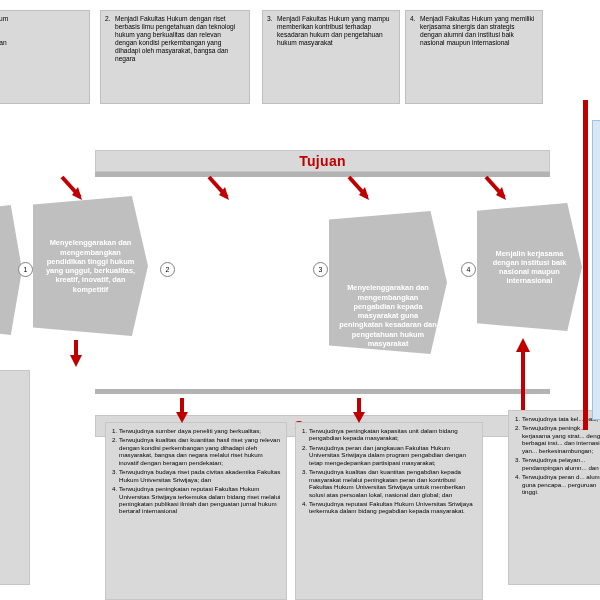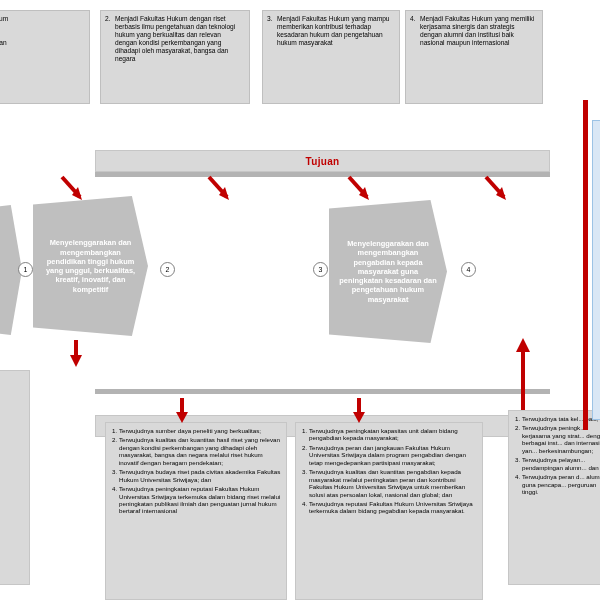--- a/index.html
+++ b/index.html
@@ -31,21 +31,21 @@
     position:absolute;
     background:#d9d9d9;
     border:1px solid #c6c6c6;
     box-sizing:border-box;
   }
   .band .band-label{
     position:absolute;left:0;right:0;top:50%;transform:translateY(-50%);
     text-align:center;
     color:#c00000;
     font-weight:bold;
-    font-size:10px;
+    font-size:14px;
     letter-spacing:.3px;
   }
   
   .tujuan-shape{
     position:absolute;
     background:#bfbfbf;
     box-sizing:border-box;
     color:#ffffff;
     font-weight:bold;
     font-size:7.4px;
@@ -154,26 +154,29 @@
     <span>Menyelenggarakan dan mengembangkan pendidikan tinggi hukum yang unggul, berkualitas, kreatif, inovatif, dan kompetitif</span>
   </div>
 
   <div class="tujuan-num" style="left:160px;top:262px;">
     <span>2</span>
   </div>
 
   <div class="tujuan-num" style="left:313px;top:262px;">
     <span>3</span>
   </div>
-  <div class="tujuan-shape" style="left:329px;top:200px;width:118px;height:143px;">
+  <div class="tujuan-shape" style="left:329px;top:211px;width:118px;height:143px;align-items:flex-end;">
     <span>Menyelenggarakan dan mengembangkan pengabdian kepada masyarakat guna peningkatan kesadaran dan pengetahuan hukum masyarakat</span>
   </div>
 
   <div class="tujuan-num" style="left:461px;top:262px;">
     <span>4</span>
+  </div>
+  <div class="tujuan-shape" style="left:477px;top:203px;width:105px;height:128px;">
+    <span>Menjalin kerjasama dengan institusi baik nasional maupun internasional</span>
   </div>
 
   <div class="band" style="left:95px;top:367px;width:455px;height:22px;margin-top:48px;">
     <div class="band-label">Sasaran</div>
   </div>
   <div style="position:absolute;left:95px;top:389px;width:455px;height:5px;background:#b3b3b3;"></div>
 
   <div class="sasaran-box clip-left" style="left:-58px;top:370px;width:88px;height:215px;">
     <ol style="list-style:none;padding-left:0;">
         <li>...an tinggi hukum</li>

